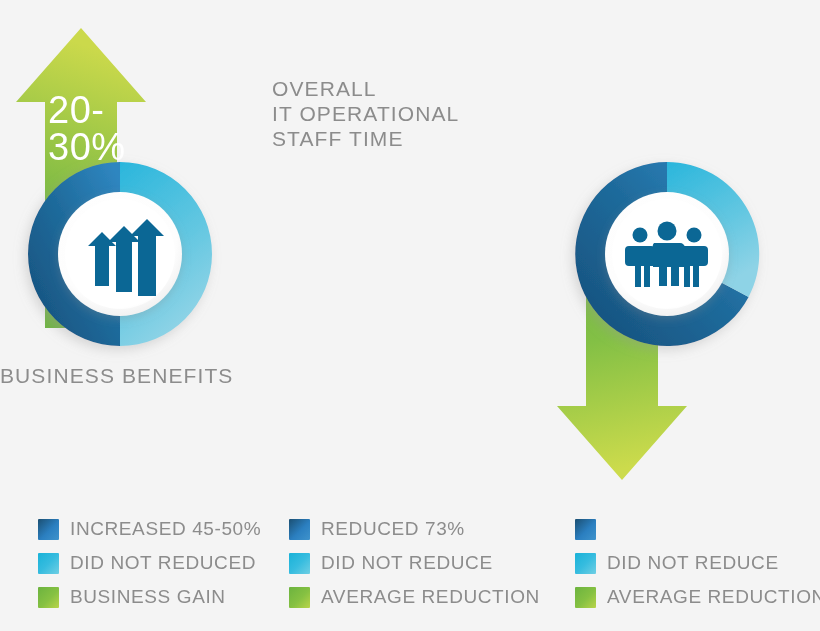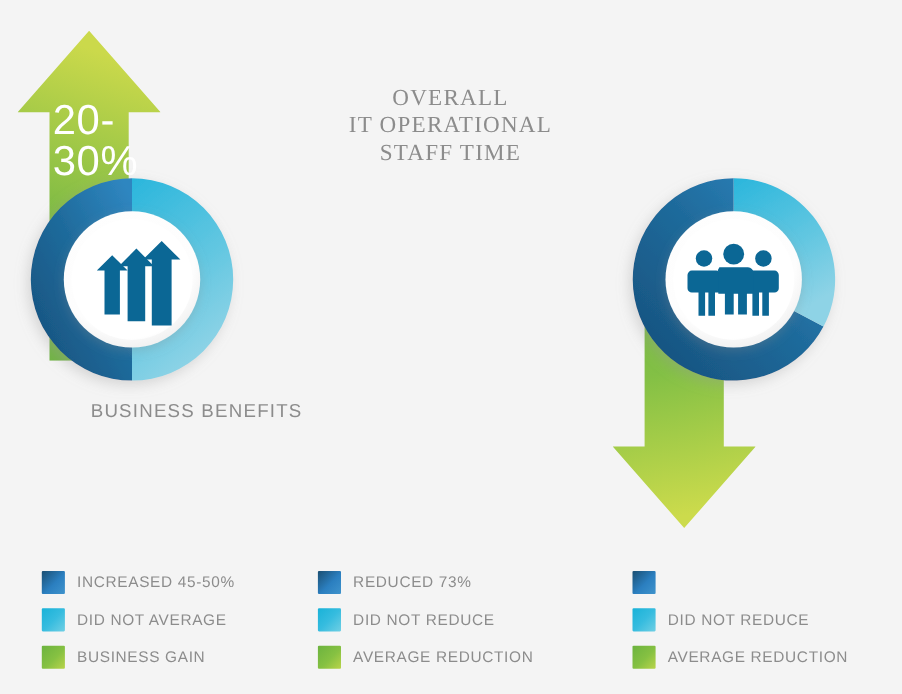--- a/index.html
+++ b/index.html
@@ -14,38 +14,36 @@
 
   
   .col{position:absolute;top:0;height:510px;}
   .col-1{left:0;width:275px;}
   .col-2{left:272px;width:275px;}
   .col-3{left:548px;width:272px;}
 
   
   .col-title{
     position:absolute;left:0;width:100%;
-    text-align:center;
     color:#8c8c8c;
     font-size:21px;
     letter-spacing:1.1px;
     line-height:25px;
     font-weight:400;
     white-space:pre-line;
-    font-family:Liberation Serif, serif;
   }
   .title-2{top:76px;}
   .title-3{top:76px;}
 
   .bottom-label{
     position:absolute;
     top:364px;left:0;width:100%;
-    text-align:right;
+    text-align:left;
     color:#8c8c8c;
-    font-size:17px;
+    font-size:21px;
     letter-spacing:1.1px;
     font-weight:400;
   }
 
   
   .arrow{position:absolute;}
   .arrow svg{display:block;}
   .arrow-value{
     position:absolute;
     color:#ffffff;
@@ -90,21 +88,21 @@
     width:21px;height:21px;
     flex:0 0 21px;
     margin-right:11px;
     border-radius:1px;
   }
   .sw-dark{background:linear-gradient(135deg,#1b4f72 0%,#2b7fc0 55%,#3f93cc 100%);}
   .sw-light{background:linear-gradient(135deg,#19b2d8 0%,#36bcdf 50%,#6fcfe4 100%);}
   .sw-green{background:linear-gradient(135deg,#6cb33f 0%,#86c142 55%,#b9d44a 100%);}
   .legend-label{
     color:#8c8c8c;
-    font-size:14px;
+    font-size:19px;
     letter-spacing:0.6px;
     white-space:nowrap;
     font-weight:400;
   }
 </style>
 </head>
 <body>
 
 <div id="infographic">
 
@@ -240,21 +238,21 @@
 
   <div id="legend">
 
     <div class="legend-col legend-col-1">
       <div class="legend-row">
         <span class="swatch sw-dark"></span>
         <span class="legend-label">INCREASED 45-50%</span>
       </div>
       <div class="legend-row">
         <span class="swatch sw-light"></span>
-        <span class="legend-label">DID NOT AVERAGE</span>
+        <span class="legend-label">DID NOT REDUCED</span>
       </div>
       <div class="legend-row">
         <span class="swatch sw-green"></span>
         <span class="legend-label">BUSINESS GAIN</span>
       </div>
     </div>
 
     <div class="legend-col legend-col-2">
       <div class="legend-row">
         <span class="swatch sw-dark"></span>

